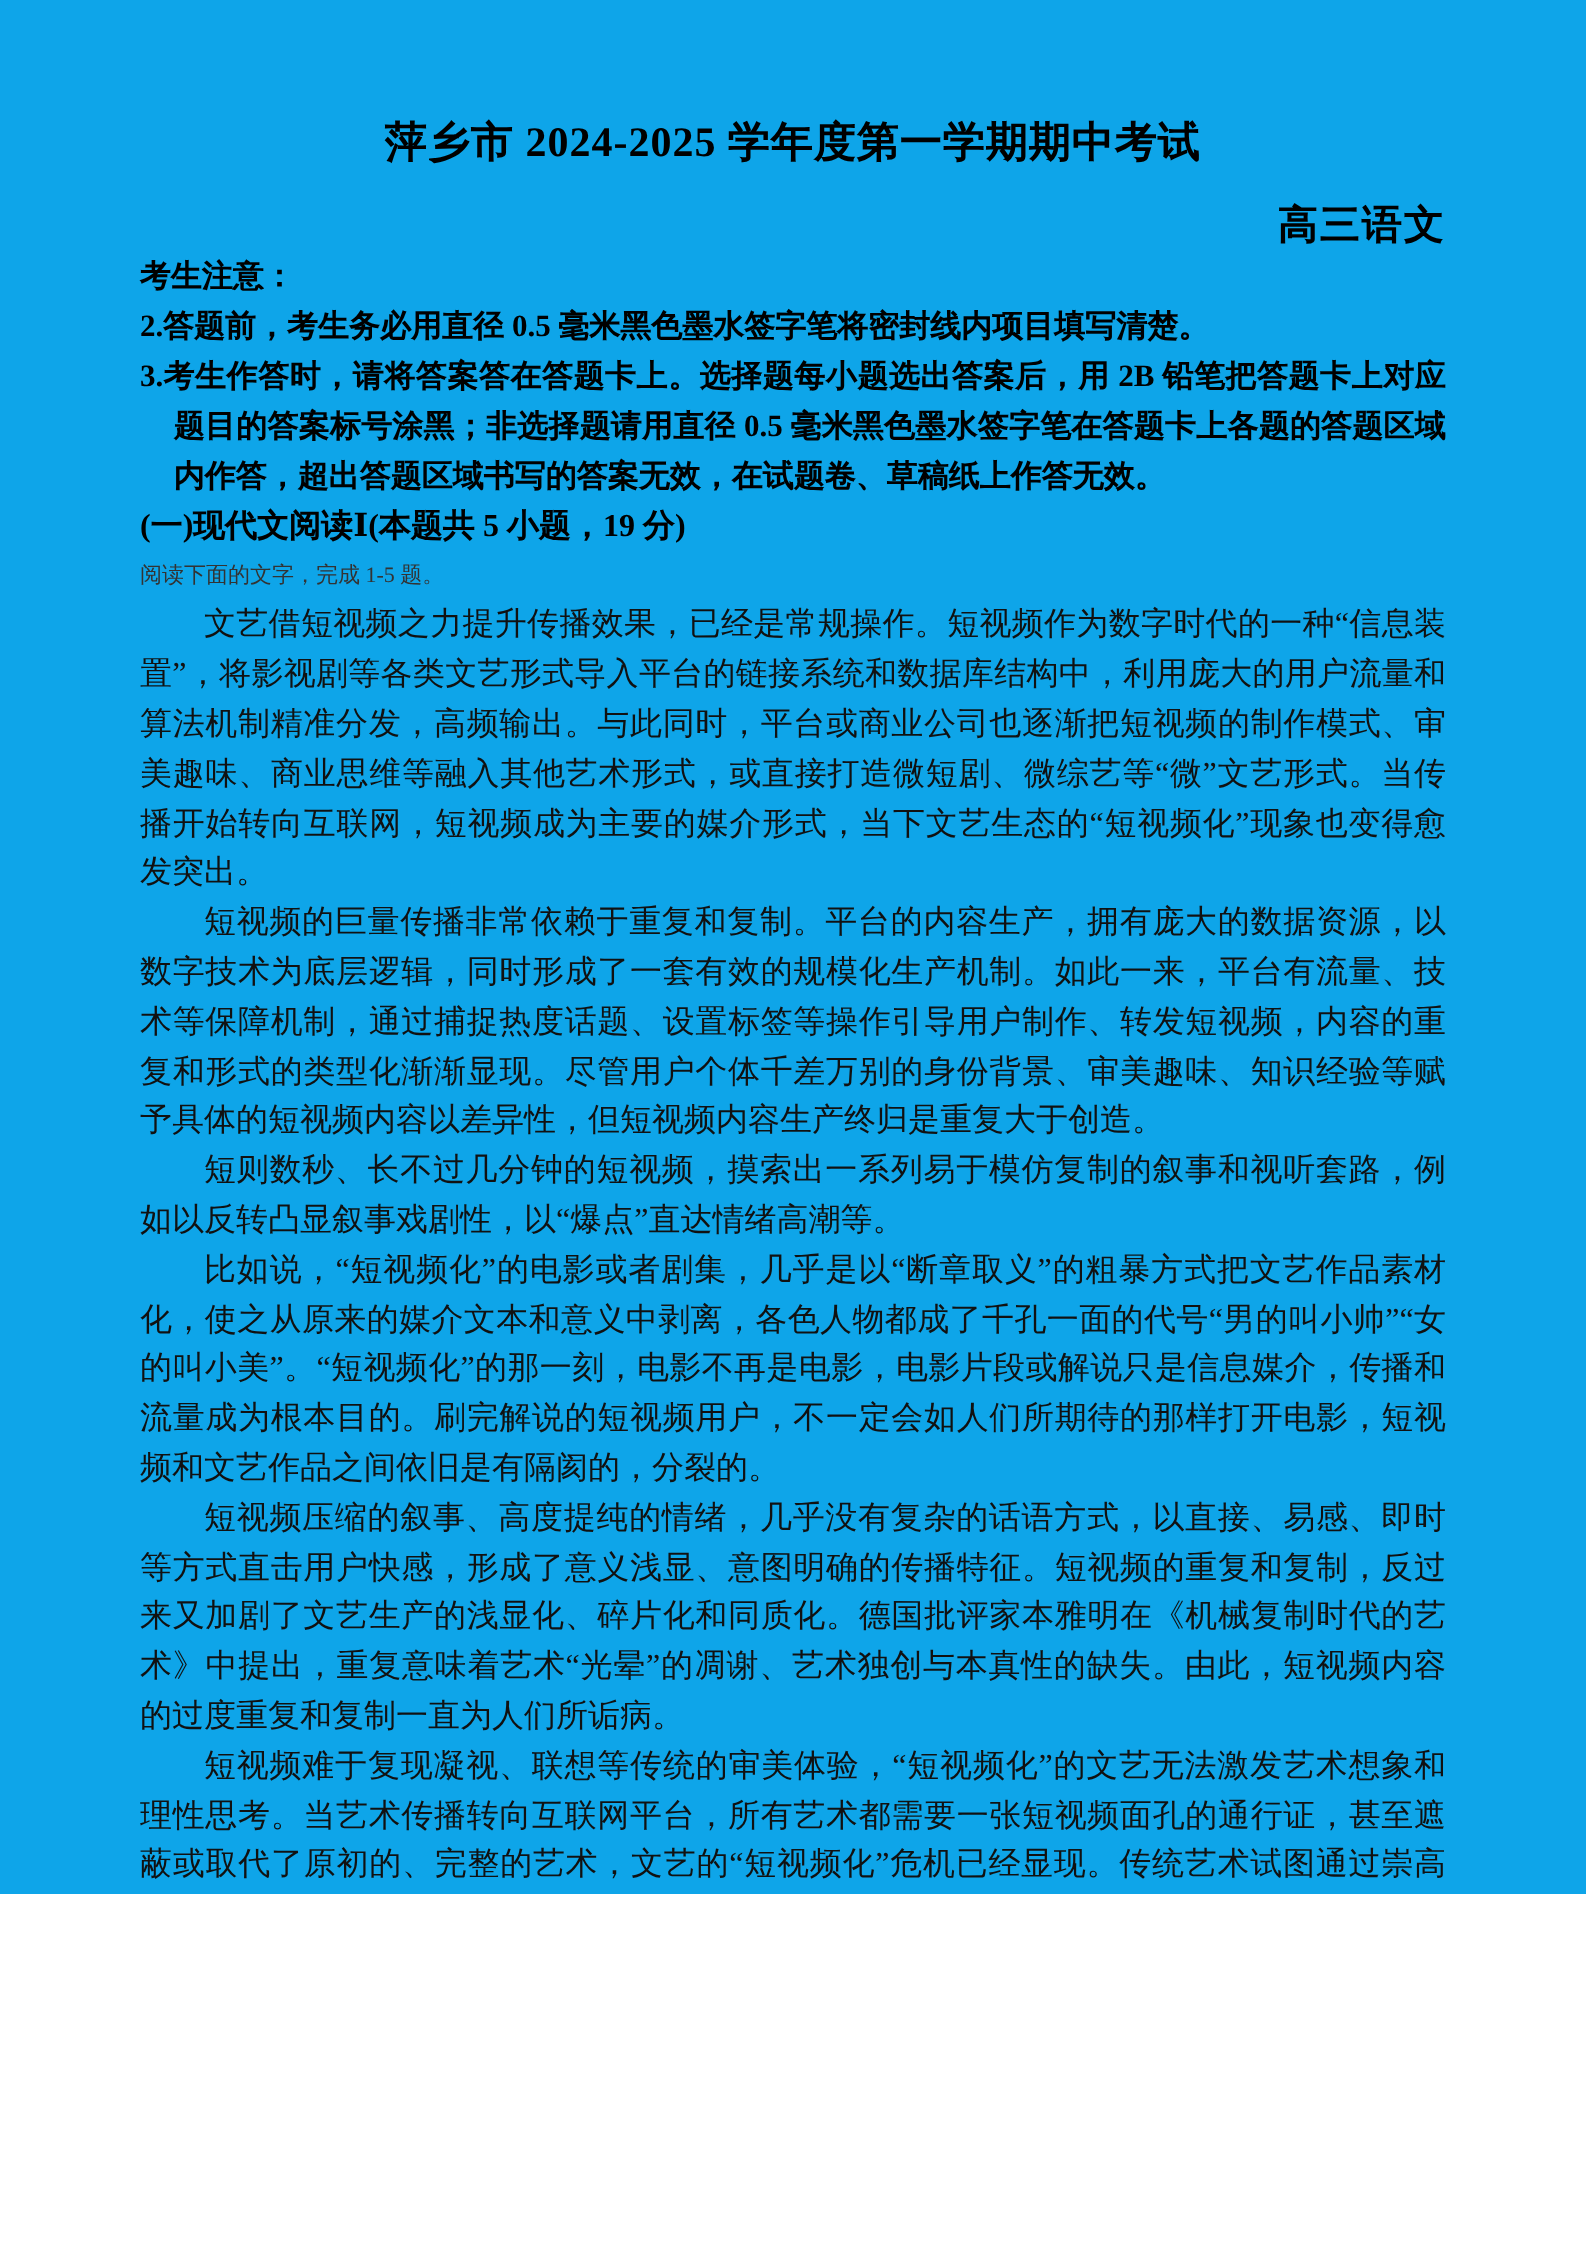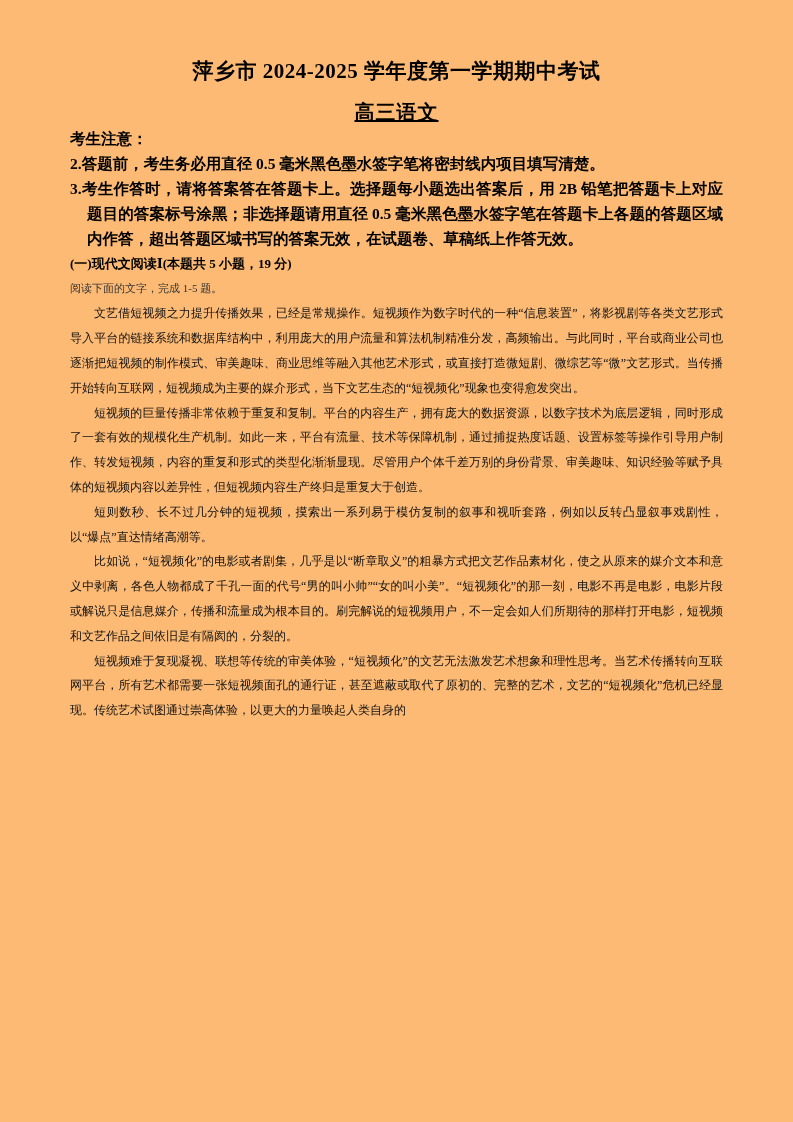--- a/index.html
+++ b/index.html
@@ -5,76 +5,75 @@
   * { margin: 0; padding: 0; box-sizing: border-box; }
   html, body { background: #ffffff; }
   body {
     width: 793px;
     font-family: "Liberation Serif", "DejaVu Serif", serif;
     color: #000;
   }
   .page {
     position: relative;
     width: 793px;
-    height: 1122px;
-    background: #fdba74;
+    height: 947px;
+    background: #0ea5e9;
     padding: 56px 70px 48px 70px;
     overflow: hidden;
   }
   .title {
     text-align: center;
     font-size: 21px;
     font-weight: bold;
     line-height: 1.45;
     letter-spacing: 0.5px;
   }
   .subtitle {
-    text-align: center;
+    text-align: right;
     font-size: 20px;
     font-weight: bold;
     margin-top: 13px;
     letter-spacing: 1px;
-    text-decoration: underline;
   }
   .notice {
     font-size: 15.5px;
     font-weight: bold;
     line-height: 25px;
   }
   .notice-label { font-weight: bold; }
   .notice-item { text-align: justify; }
   .notice-item.hang {
     padding-left: 1.1em;
     text-indent: -1.1em;
   }
   .section-heading {
     margin-top: 8px;
     font-size: 15.5px;
     font-weight: bold;
     line-height: 25px;
   }
   .sub-heading {
-    font-size: 13px;
+    font-size: 16px;
     font-weight: bold;
     line-height: 25px;
   }
   .instruction {
     font-size: 11px;
     font-weight: normal;
     color: #333;
     line-height: 25px;
   }
   .material-label {
     font-size: 14.5px;
     line-height: 25px;
     text-indent: 2em;
     color: #111;
   }
   .body-para {
-    font-size: 12px;
+    font-size: 16px;
     line-height: 24.8px;
     text-indent: 2em;
     text-align: justify;
     color: #111;
   }
 </style>
 </head>
 <body>
 
 <div class="page">
@@ -88,15 +87,16 @@
     <div class="notice-item hang">3.考生作答时，请将答案答在答题卡上。选择题每小题选出答案后，用 2B 铅笔把答题卡上对应题目的答案标号涂黑；非选择题请用直径 0.5 毫米黑色墨水签字笔在答题卡上各题的答题区域内作答，超出答题区域书写的答案无效，在试题卷、草稿纸上作答无效。</div>
   </div>
 
   <div class="sub-heading">(一)现代文阅读Ⅰ(本题共 5 小题，19 分)</div>
   <div class="instruction">阅读下面的文字，完成 1-5 题。</div>
 
   <p class="body-para">文艺借短视频之力提升传播效果，已经是常规操作。短视频作为数字时代的一种“信息装置”，将影视剧等各类文艺形式导入平台的链接系统和数据库结构中，利用庞大的用户流量和算法机制精准分发，高频输出。与此同时，平台或商业公司也逐渐把短视频的制作模式、审美趣味、商业思维等融入其他艺术形式，或直接打造微短剧、微综艺等“微”文艺形式。当传播开始转向互联网，短视频成为主要的媒介形式，当下文艺生态的“短视频化”现象也变得愈发突出。</p>
   <p class="body-para">短视频的巨量传播非常依赖于重复和复制。平台的内容生产，拥有庞大的数据资源，以数字技术为底层逻辑，同时形成了一套有效的规模化生产机制。如此一来，平台有流量、技术等保障机制，通过捕捉热度话题、设置标签等操作引导用户制作、转发短视频，内容的重复和形式的类型化渐渐显现。尽管用户个体千差万别的身份背景、审美趣味、知识经验等赋予具体的短视频内容以差异性，但短视频内容生产终归是重复大于创造。</p>
   <p class="body-para">短则数秒、长不过几分钟的短视频，摸索出一系列易于模仿复制的叙事和视听套路，例如以反转凸显叙事戏剧性，以“爆点”直达情绪高潮等。</p>
   <p class="body-para">比如说，“短视频化”的电影或者剧集，几乎是以“断章取义”的粗暴方式把文艺作品素材化，使之从原来的媒介文本和意义中剥离，各色人物都成了千孔一面的代号“男的叫小帅”“女的叫小美”。“短视频化”的那一刻，电影不再是电影，电影片段或解说只是信息媒介，传播和流量成为根本目的。刷完解说的短视频用户，不一定会如人们所期待的那样打开电影，短视频和文艺作品之间依旧是有隔阂的，分裂的。</p>
+  <p class="body-para">短视频压缩的叙事、高度提纯的情绪，几乎没有复杂的话语方式，以直接、易感、即时等方式直击用户快感，形成了意义浅显、意图明确的传播特征。短视频的重复和复制，反过来又加剧了文艺生产的浅显化、碎片化和同质化。德国批评家本雅明在《机械复制时代的艺术》中提出，重复意味着艺术“光晕”的凋谢、艺术独创与本真性的缺失。由此，短视频内容的过度重复和复制一直为人们所诟病。</p>
   <p class="body-para">短视频难于复现凝视、联想等传统的审美体验，“短视频化”的文艺无法激发艺术想象和理性思考。当艺术传播转向互联网平台，所有艺术都需要一张短视频面孔的通行证，甚至遮蔽或取代了原初的、完整的艺术，文艺的“短视频化”危机已经显现。传统艺术试图通过崇高体验，以更大的力量唤起人类自身的</p>
 
 </div>
 
 </body></html>

